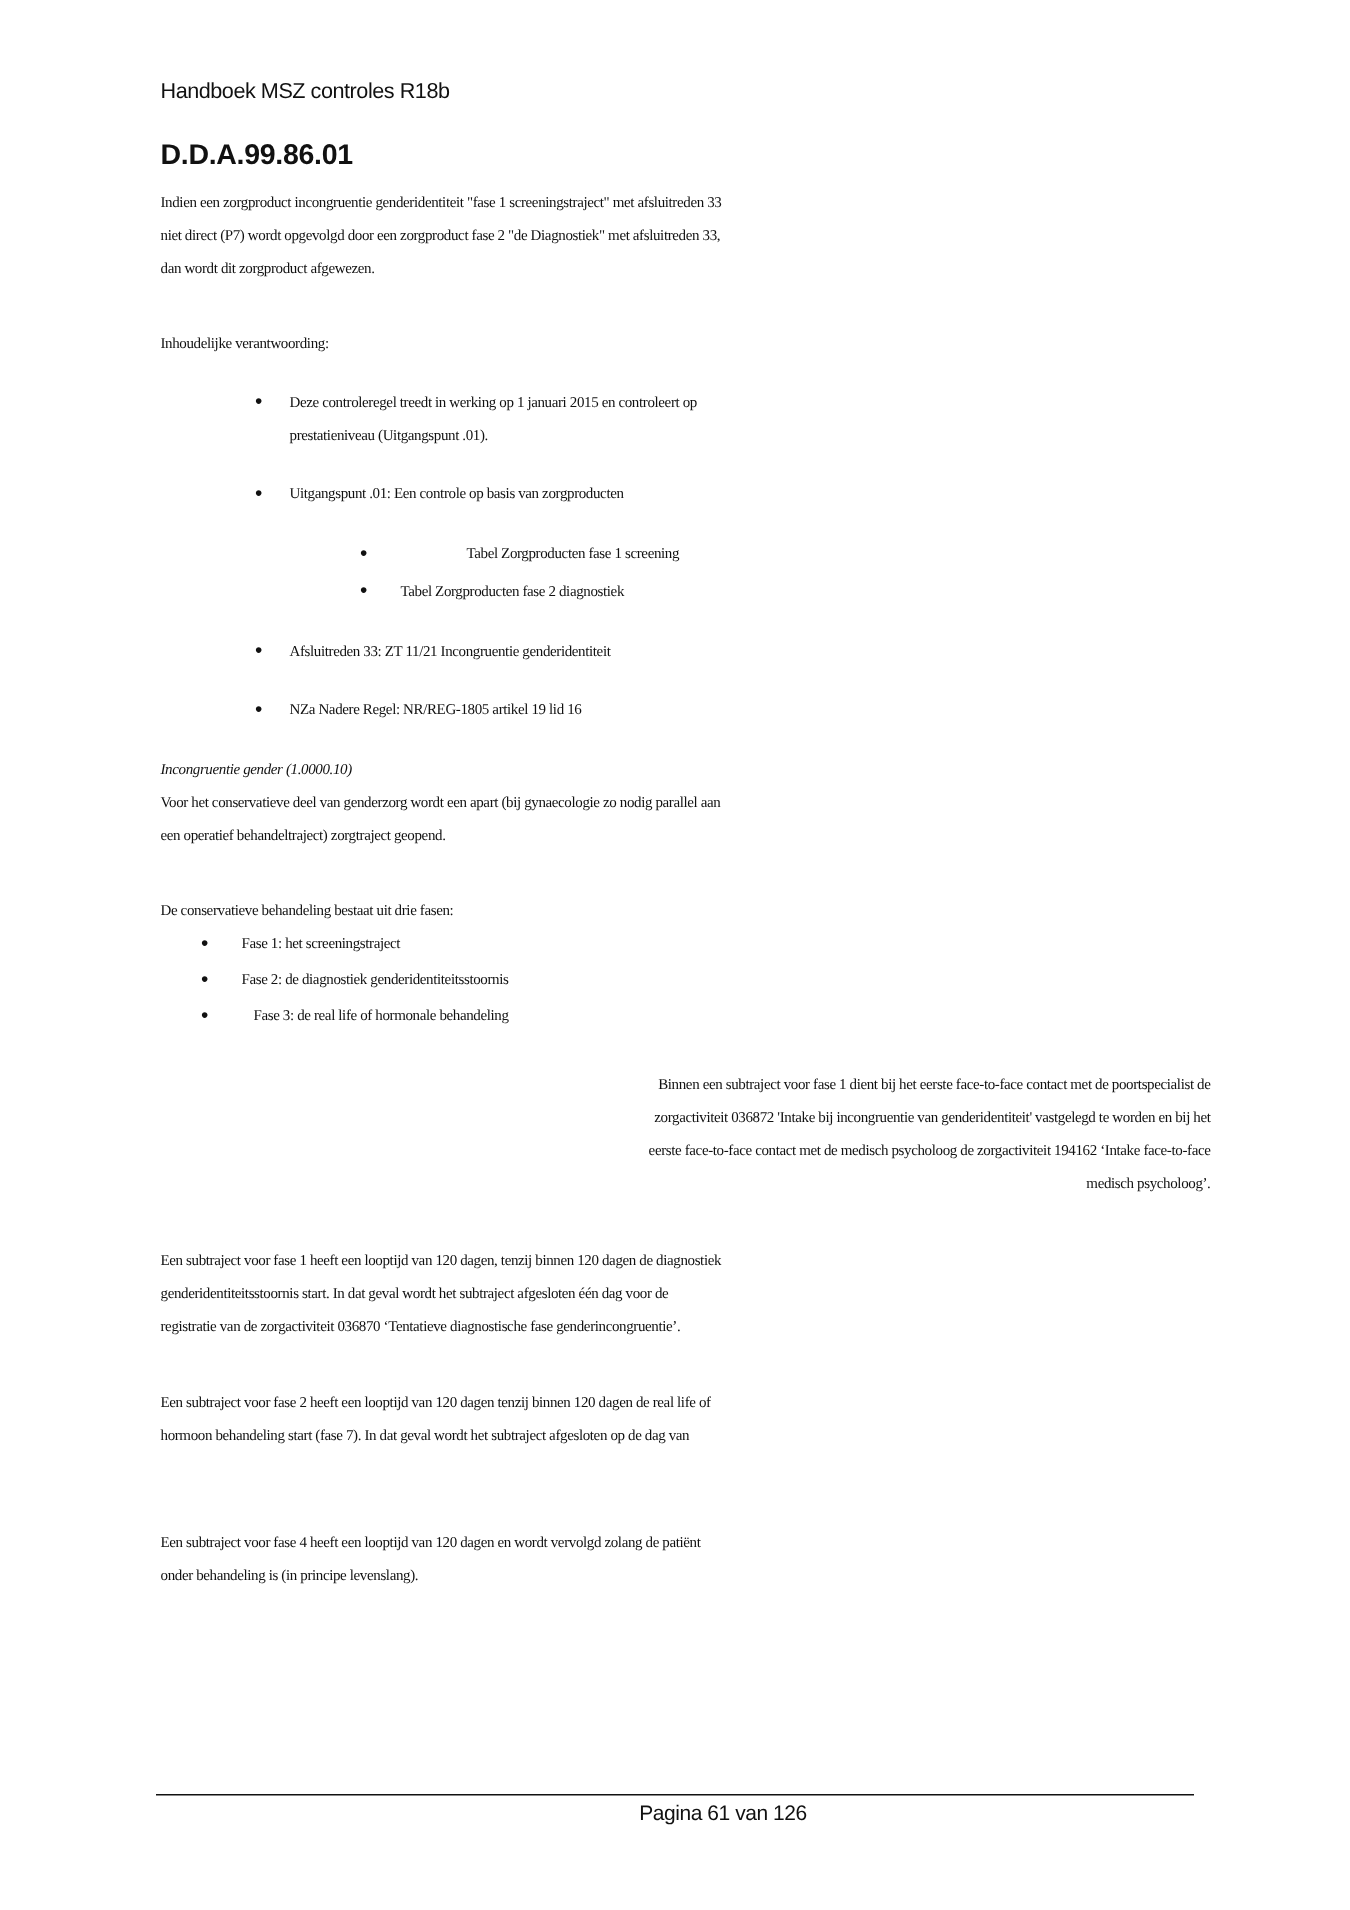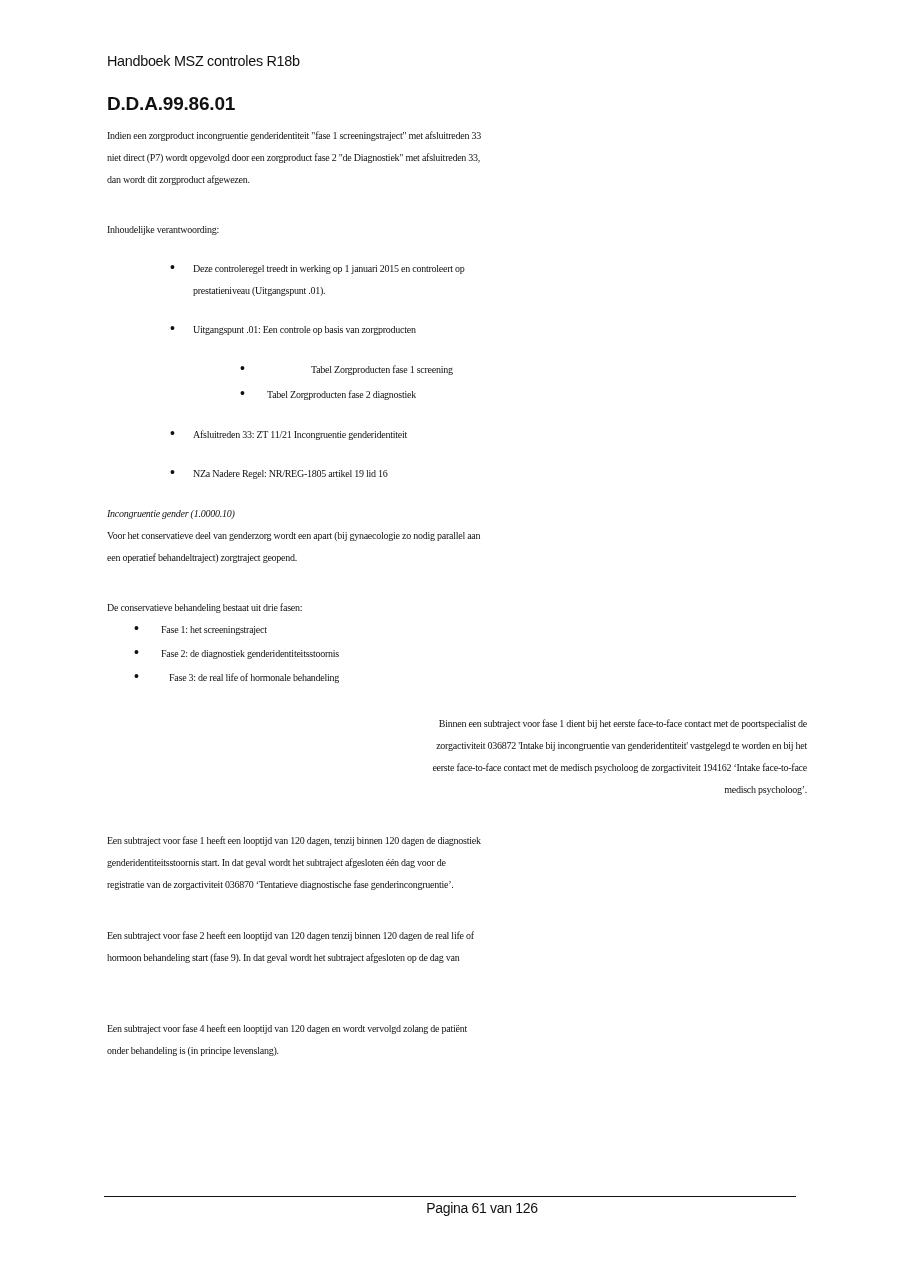--- a/index.html
+++ b/index.html
@@ -79,21 +79,21 @@
   </div>
 
   <div class="abs para txt" style="top:830px;">
     <span class="line">Een subtraject voor fase 1 heeft een looptijd van 120 dagen, tenzij binnen 120 dagen de diagnostiek</span>
     <span class="line">genderidentiteitsstoornis start. In dat geval wordt het subtraject afgesloten één dag voor de</span>
     <span class="line">registratie van de zorgactiviteit 036870 ‘Tentatieve diagnostische fase genderincongruentie’.</span>
   </div>
 
   <div class="abs para txt" style="top:925px;">
     <span class="line">Een subtraject voor fase 2 heeft een looptijd van 120 dagen tenzij binnen 120 dagen de real life of</span>
-    <span class="line">hormoon behandeling start (fase 9). In dat geval wordt het subtraject afgesloten op de dag van</span>
+    <span class="line">hormoon behandeling start (fase 7). In dat geval wordt het subtraject afgesloten op de dag van</span>
   </div>
 
   <div class="abs para txt" style="top:1018px;">
     <span class="line">Een subtraject voor fase 4 heeft een looptijd van 120 dagen en wordt vervolgd zolang de patiënt</span>
     <span class="line">onder behandeling is (in principe levenslang).</span>
   </div>
 
   <div class="abs footer-line"></div>
   <div class="abs footer">Pagina 61 van 126</div>
 

